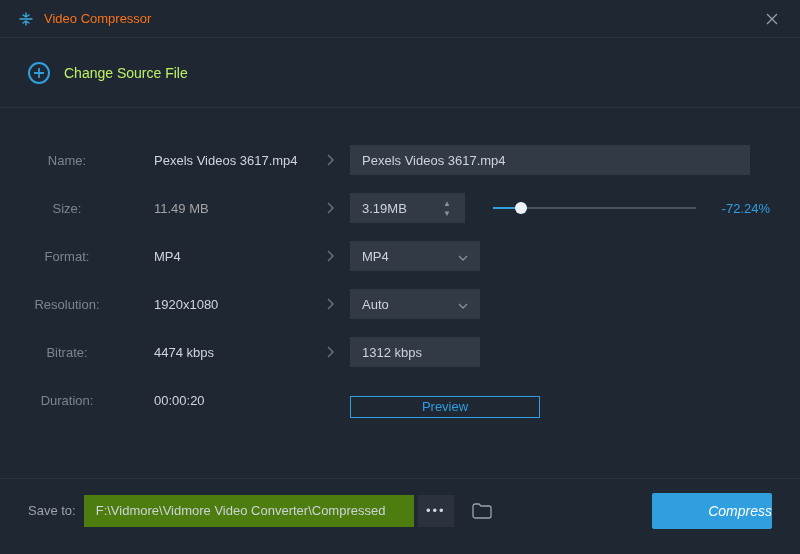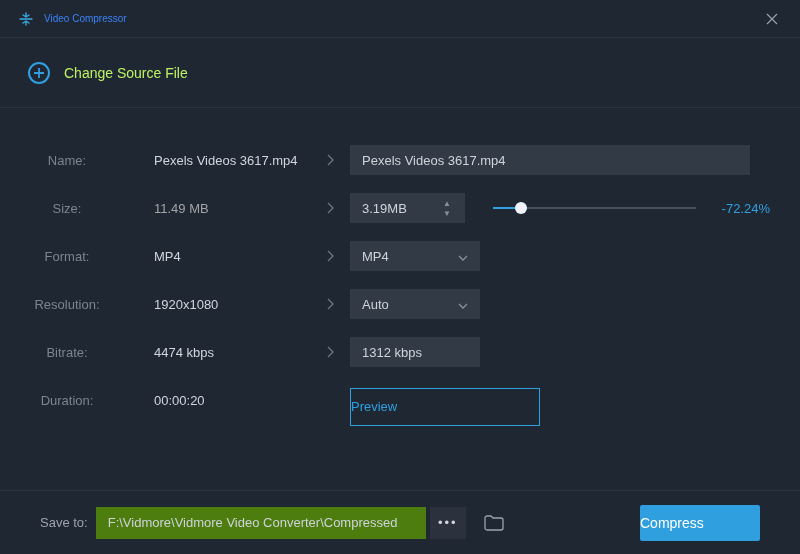--- a/index.html
+++ b/index.html
@@ -18,21 +18,21 @@
     align-items: center;
     padding: 0 18px;
     border-bottom: 1px solid #2a3240;
   }
   .titlebar-icon {
     width: 16px; height: 16px;
     display: flex; align-items: center; justify-content: center;
     color: #3ba9e0;
     margin-right: 10px;
   }
-  .titlebar-title { color: #3b82f6; font-size: 10px; }
+  .titlebar-title { color: #f97316; font-size: 13px; }
   .titlebar-close {
     margin-left: auto;
     width: 20px; height: 20px;
     display: flex; align-items: center; justify-content: center;
     cursor: pointer;
     color: #9aa1ad;
   }
   .source-row {
     height: 70px;
     display: flex;
@@ -140,36 +140,36 @@
     cursor: pointer;
   }
   .pct {
     margin-left: 26px;
     color: #2f9fe0;
     font-size: 13px;
     white-space: nowrap;
   }
   .preview-btn {
     width: 190px;
-    height: 38px;
+    height: 22px;
     border: 1px solid #2f9fe0;
     color: #2f9fe0;
-    display: flex; align-items: center; 
+    display: flex; align-items: center; justify-content: center;
     cursor: pointer;
     font-size: 13px;
     margin-top: 13px;
   }
   .footer {
     position: absolute;
-    left: 0; right: 0; bottom: 0;
+    left: 0; right: 0; bottom: 12px;
     height: 64px;
     border-top: 1px solid #2a3240;
     display: flex;
     align-items: center;
-    padding: 0 40px;
+    padding: 0 28px;
   }
   .footer-label {
     color: #9da3ae;
     font-size: 13px;
     margin-right: 8px;
   }
   .path-field {
     background: #4d7c0f;
     height: 32px;
     width: 330px;
@@ -198,24 +198,25 @@
     display: flex; align-items: center; justify-content: center;
     cursor: pointer;
     color: #9da3ae;
   }
   .compress-btn {
     margin-left: auto;
     background: #2f9fe0;
     color: #fff;
     height: 36px;
     width: 120px;
-    display: flex; align-items: center; justify-content: flex-start;
+    display: flex; align-items: center; justify-content: flex-end;
     cursor: pointer;
     border-radius: 2px;
     font-size: 14px;
+    font-style: italic;
   }
 </style>
 </head>
 <body>
 
 <div class="titlebar">
   <span class="titlebar-icon">
     <svg width="14" height="14" viewBox="0 0 14 14">
         <path d="M7 1 L7 5 M4 3 L7 5 L10 3 M7 13 L7 9 M4 11 L7 9 L10 11 M1 7 L13 7" stroke="#3ba9e0" stroke-width="1.4" fill="none" stroke-linecap="round"></path>
       </svg>

